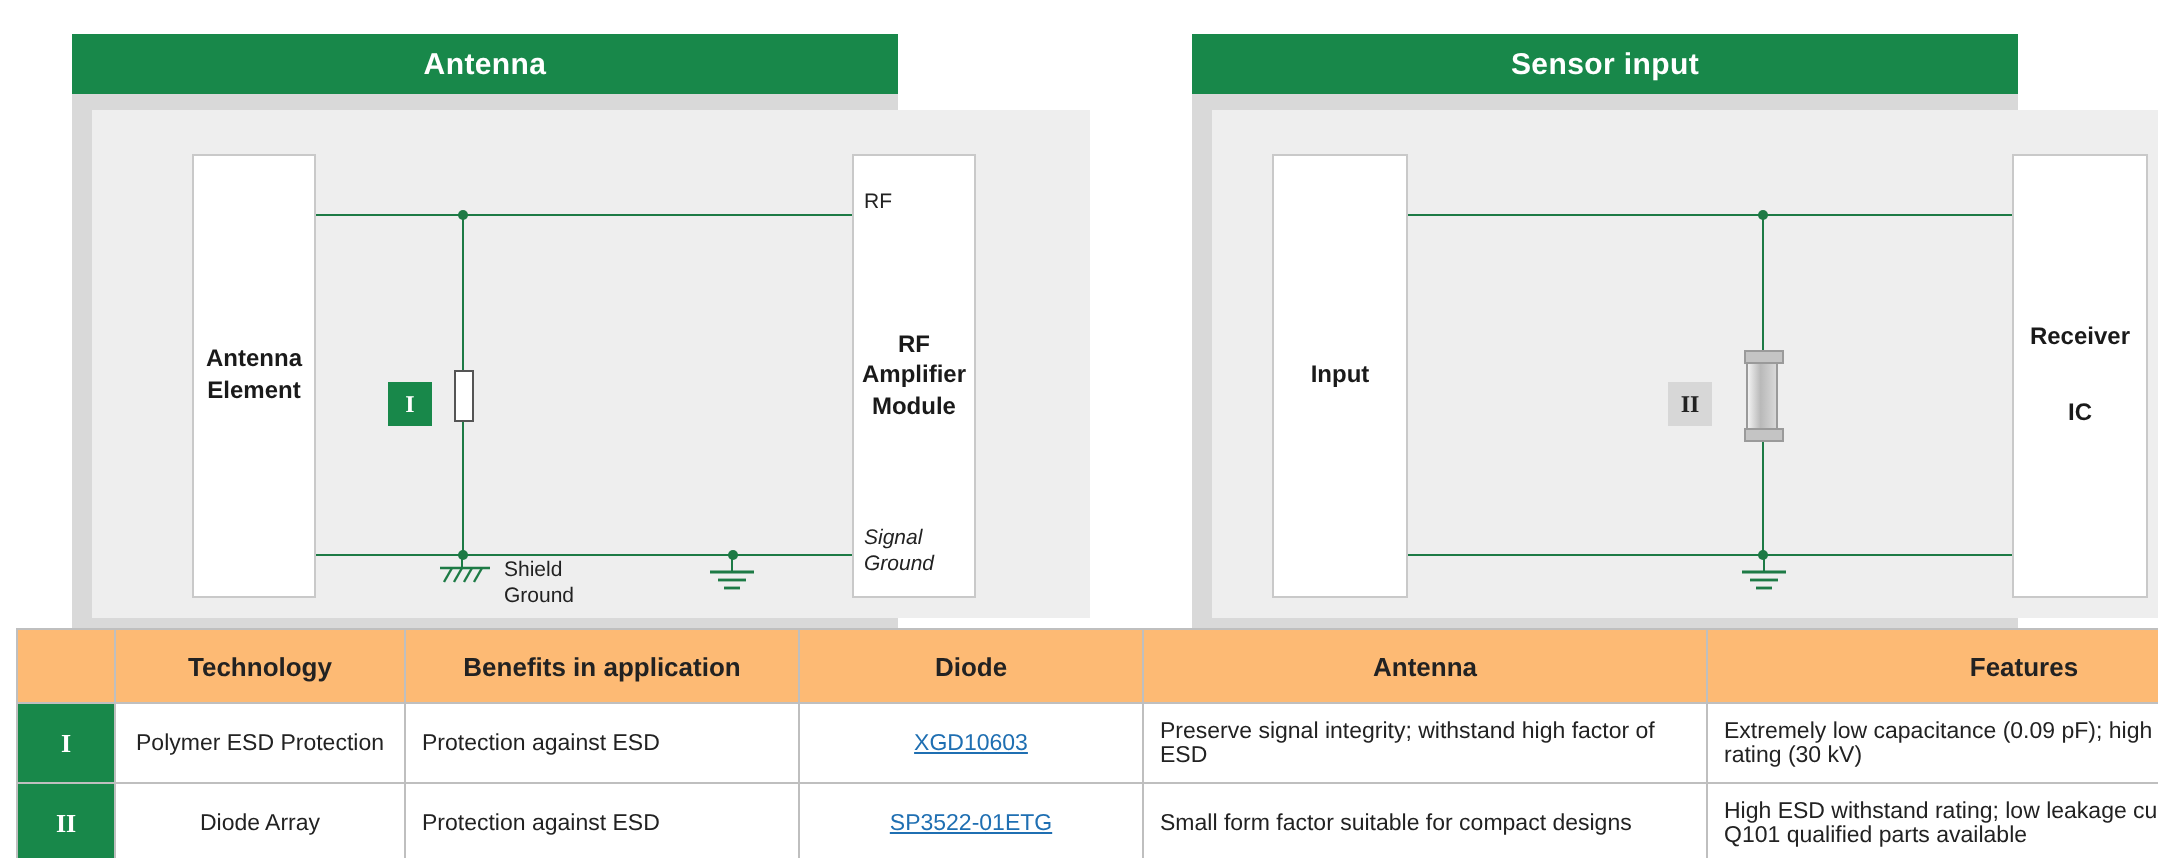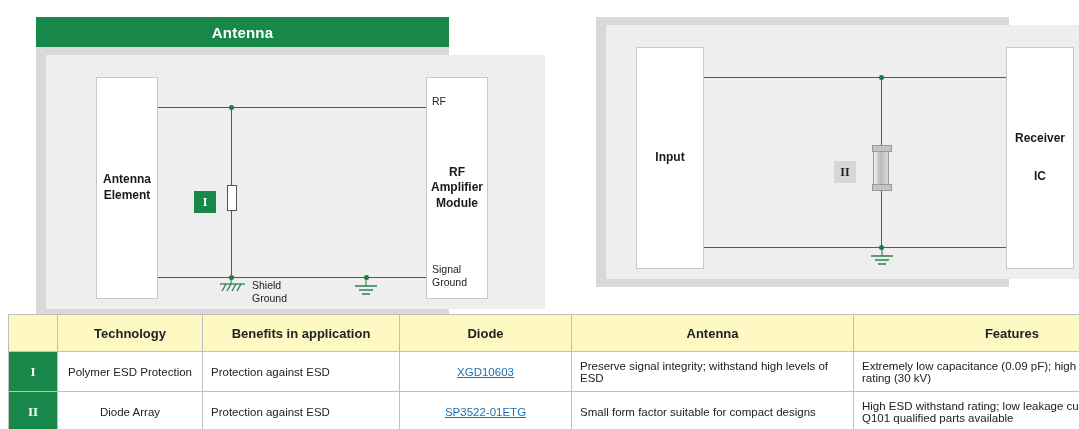--- a/index.html
+++ b/index.html
@@ -170,21 +170,21 @@
     table-layout: fixed;
   }
   th, td {
     border: 1px solid #bfbfbf;
     padding: 6px 8px;
     vertical-align: middle;
     font-size: 11.5px;
     color: #222222;
   }
   thead th {
-    background: #fef9c3;
+    background: #fdba74;
     font-size: 13px;
     font-weight: bold;
     text-align: center;
     height: 24px;
   }
   .col-roman  { width: 32px; }
   .col-tech   { width: 128px; }
   .col-func   { width: 180px; }
   .col-series { width: 155px; }
   .col-ben    { width: 265px; }
@@ -238,21 +238,21 @@
         <div class="node" style="left:183px; top:50px;"></div>
         <div class="node" style="left:183px; top:220px;"></div>
         <div class="node" style="left:318px; top:220px;"></div>
 
         <div class="roman-box" style="left:148px; top:136px;">
           <span>I</span>
         </div>
 
         <div class="lbl" style="left:386px; top:40px;">RF</div>
 
-        <div class="lbl" style="left:386px; top:208px;">Signal
+        <div class="lbl" style="left:386px; top:208px;font-style:italic;">Signal
 Ground</div>
 
         <svg class="gnd" style="left:306px; top:222px;" width="28" height="22" viewBox="0 0 28 22">
           <line x1="14" y1="0" x2="14" y2="9" stroke="#1d7a45" stroke-width="1"></line>
           <line x1="3" y1="9" x2="25" y2="9" stroke="#1d7a45" stroke-width="1.4"></line>
           <line x1="7" y1="13" x2="21" y2="13" stroke="#1d7a45" stroke-width="1.4"></line>
           <line x1="10" y1="17" x2="18" y2="17" stroke="#1d7a45" stroke-width="1.4"></line>
         </svg>
 
         <svg class="shield" style="left:170px; top:222px;" width="34" height="20" viewBox="0 0 34 20">
@@ -265,20 +265,21 @@
         </svg>
 
         <div class="lbl" style="left:206px; top:224px;">Shield
 Ground</div>
 
       </div>
     </div>
   </div>
 
   <div class="panel right">
+    <div class="panel-header">Sensor input</div>
     <div class="panel-body">
       <div class="diagram">
 
         <div class="blk" style="left:30px; top:22px; width:68px; height:222px;">
           <span>Input</span>
         </div>
 
         <div class="blk" style="left:400px; top:22px; width:68px; height:222px; flex-direction:column; gap:22px;">
           <span>Receiver</span>
           <span>IC</span>
@@ -323,21 +324,21 @@
         </tr>
       </thead>
       <tbody>
         <tr>
           <td class="roman-cell">I</td>
           <td class="center">Polymer ESD Protection</td>
           <td>Protection against ESD</td>
           <td class="center">
             <span class="series-link">XGD10603</span>
           </td>
-          <td>Preserve signal integrity; withstand high levels of ESD</td>
+          <td>Preserve signal integrity; withstand high factor of ESD</td>
           <td>Extremely low capacitance (0.09 pF); high ESD withstand rating (30 kV)</td>
         </tr>
         <tr>
           <td class="roman-cell">II</td>
           <td class="center">Diode Array</td>
           <td>Protection against ESD</td>
           <td class="center">
             <span class="series-link">SP3522-01ETG</span>
           </td>
           <td>Small form factor suitable for compact designs</td>

